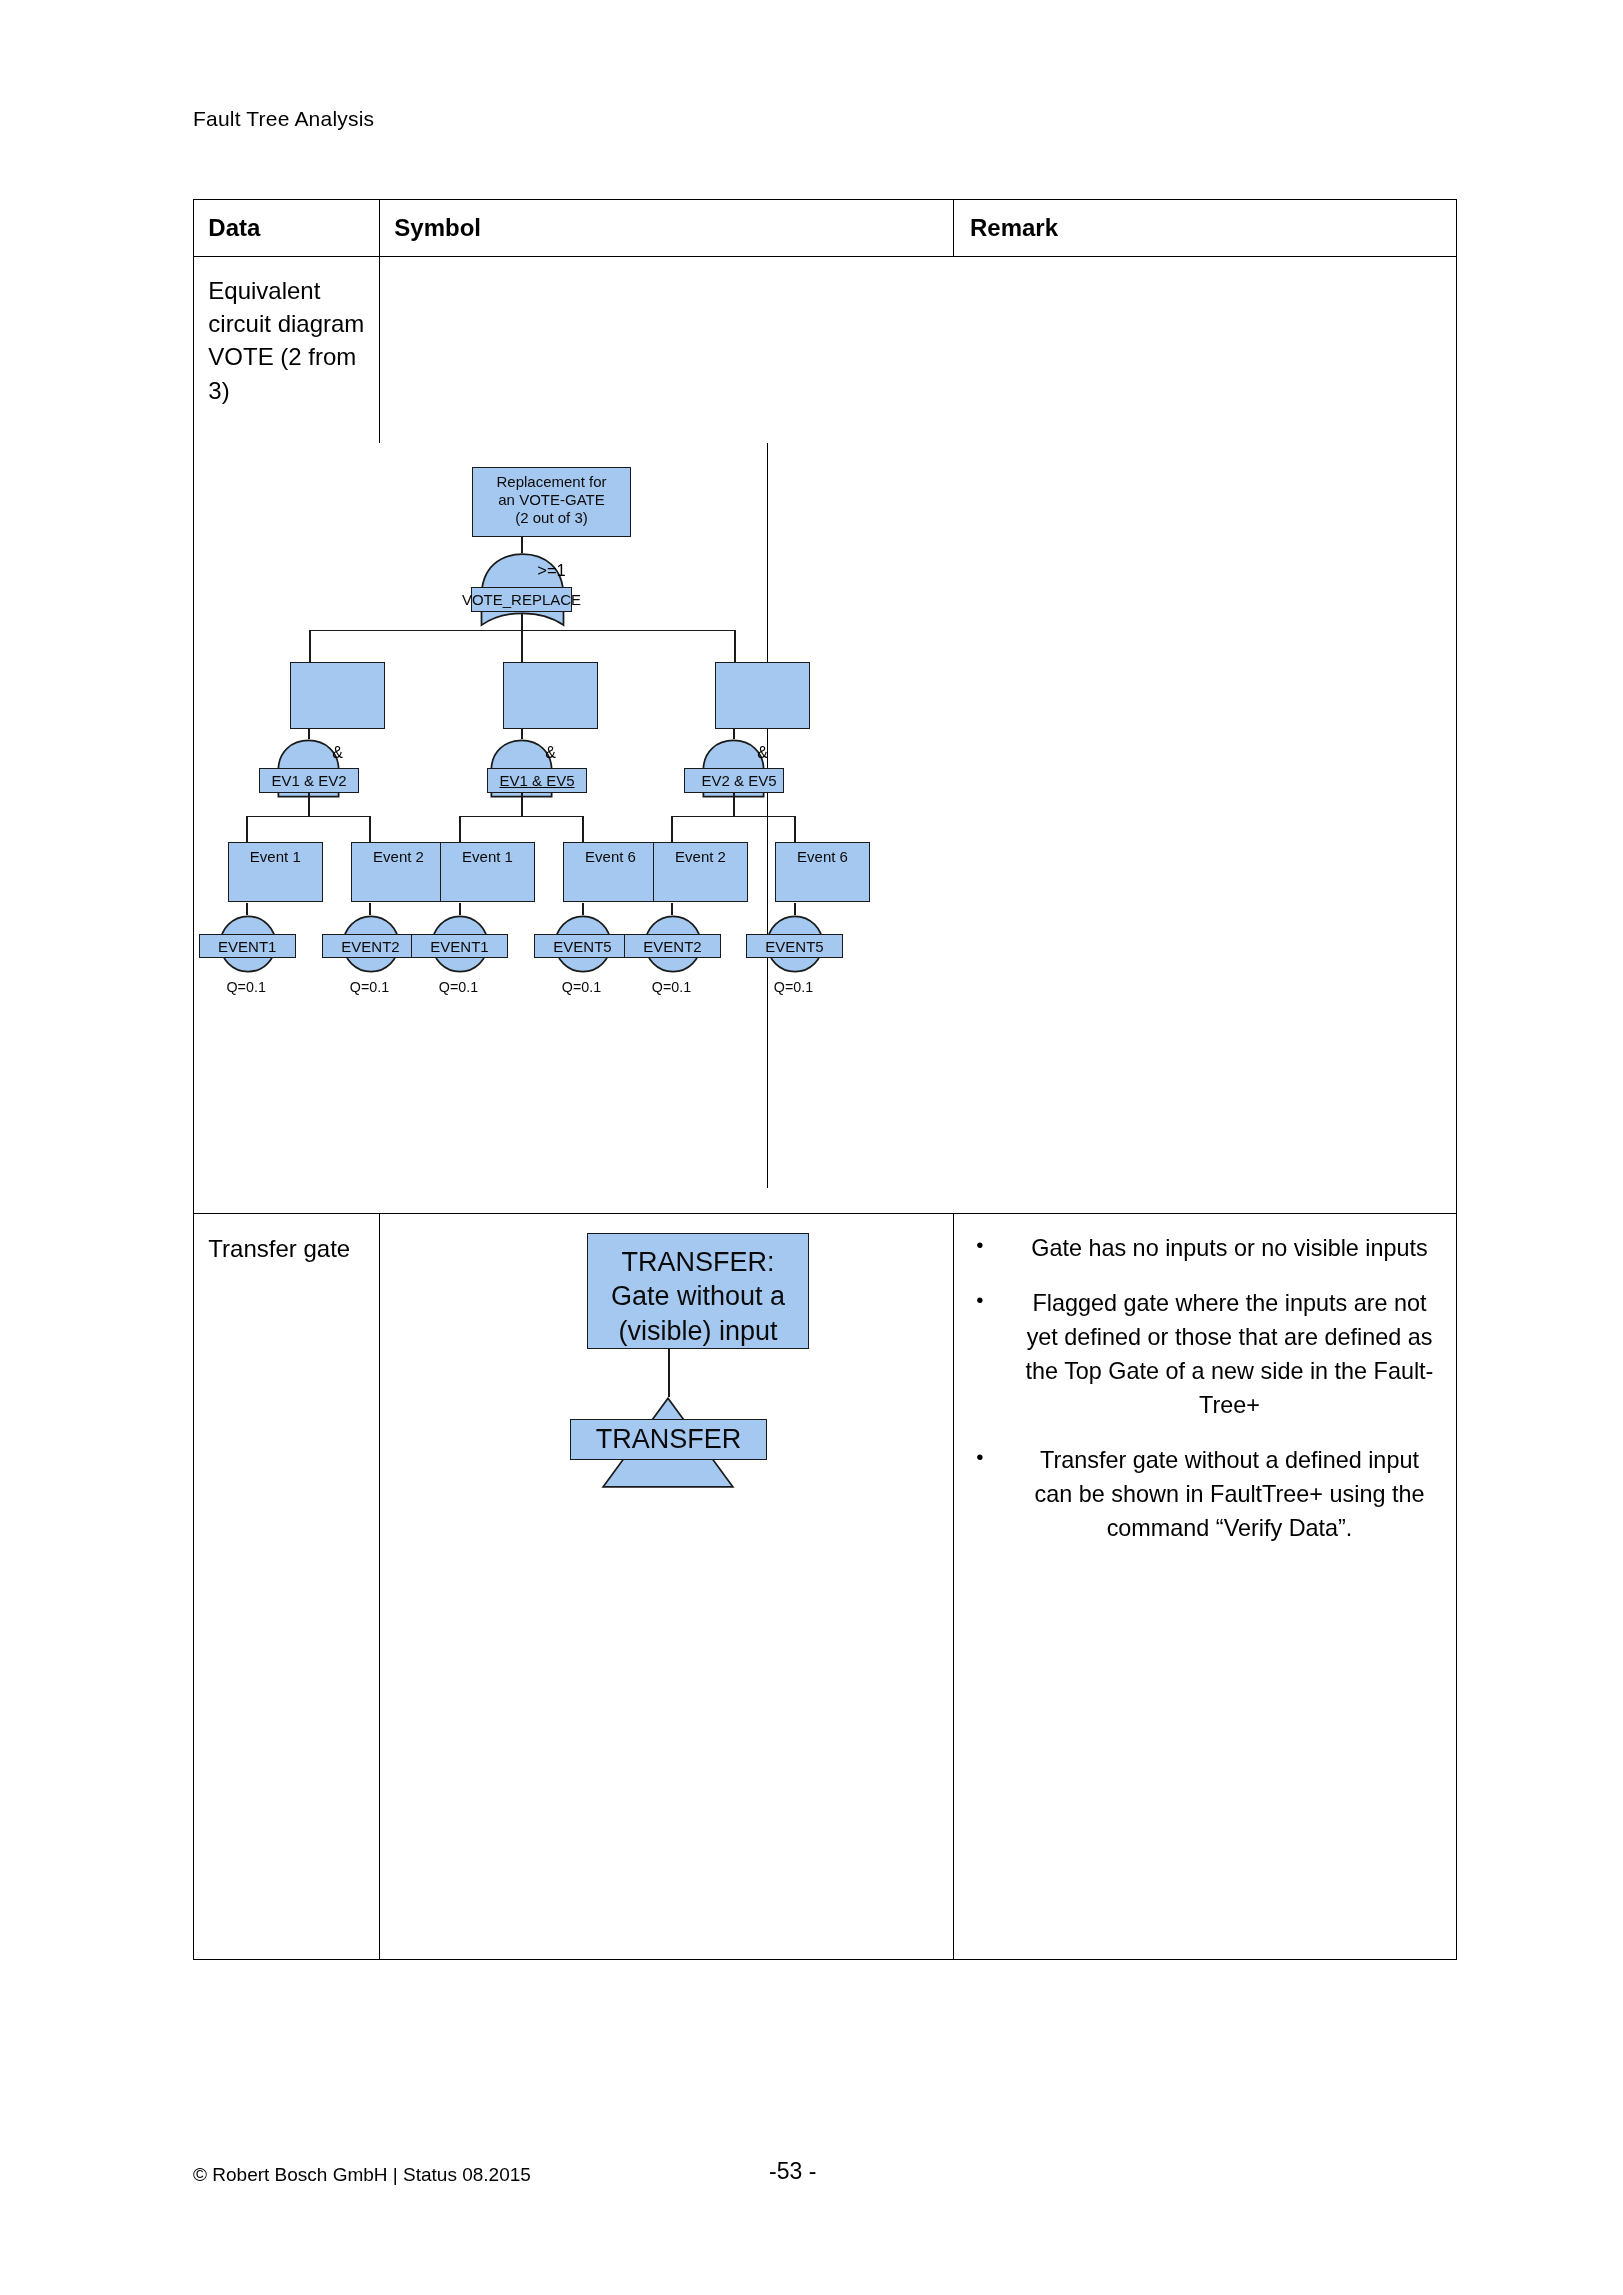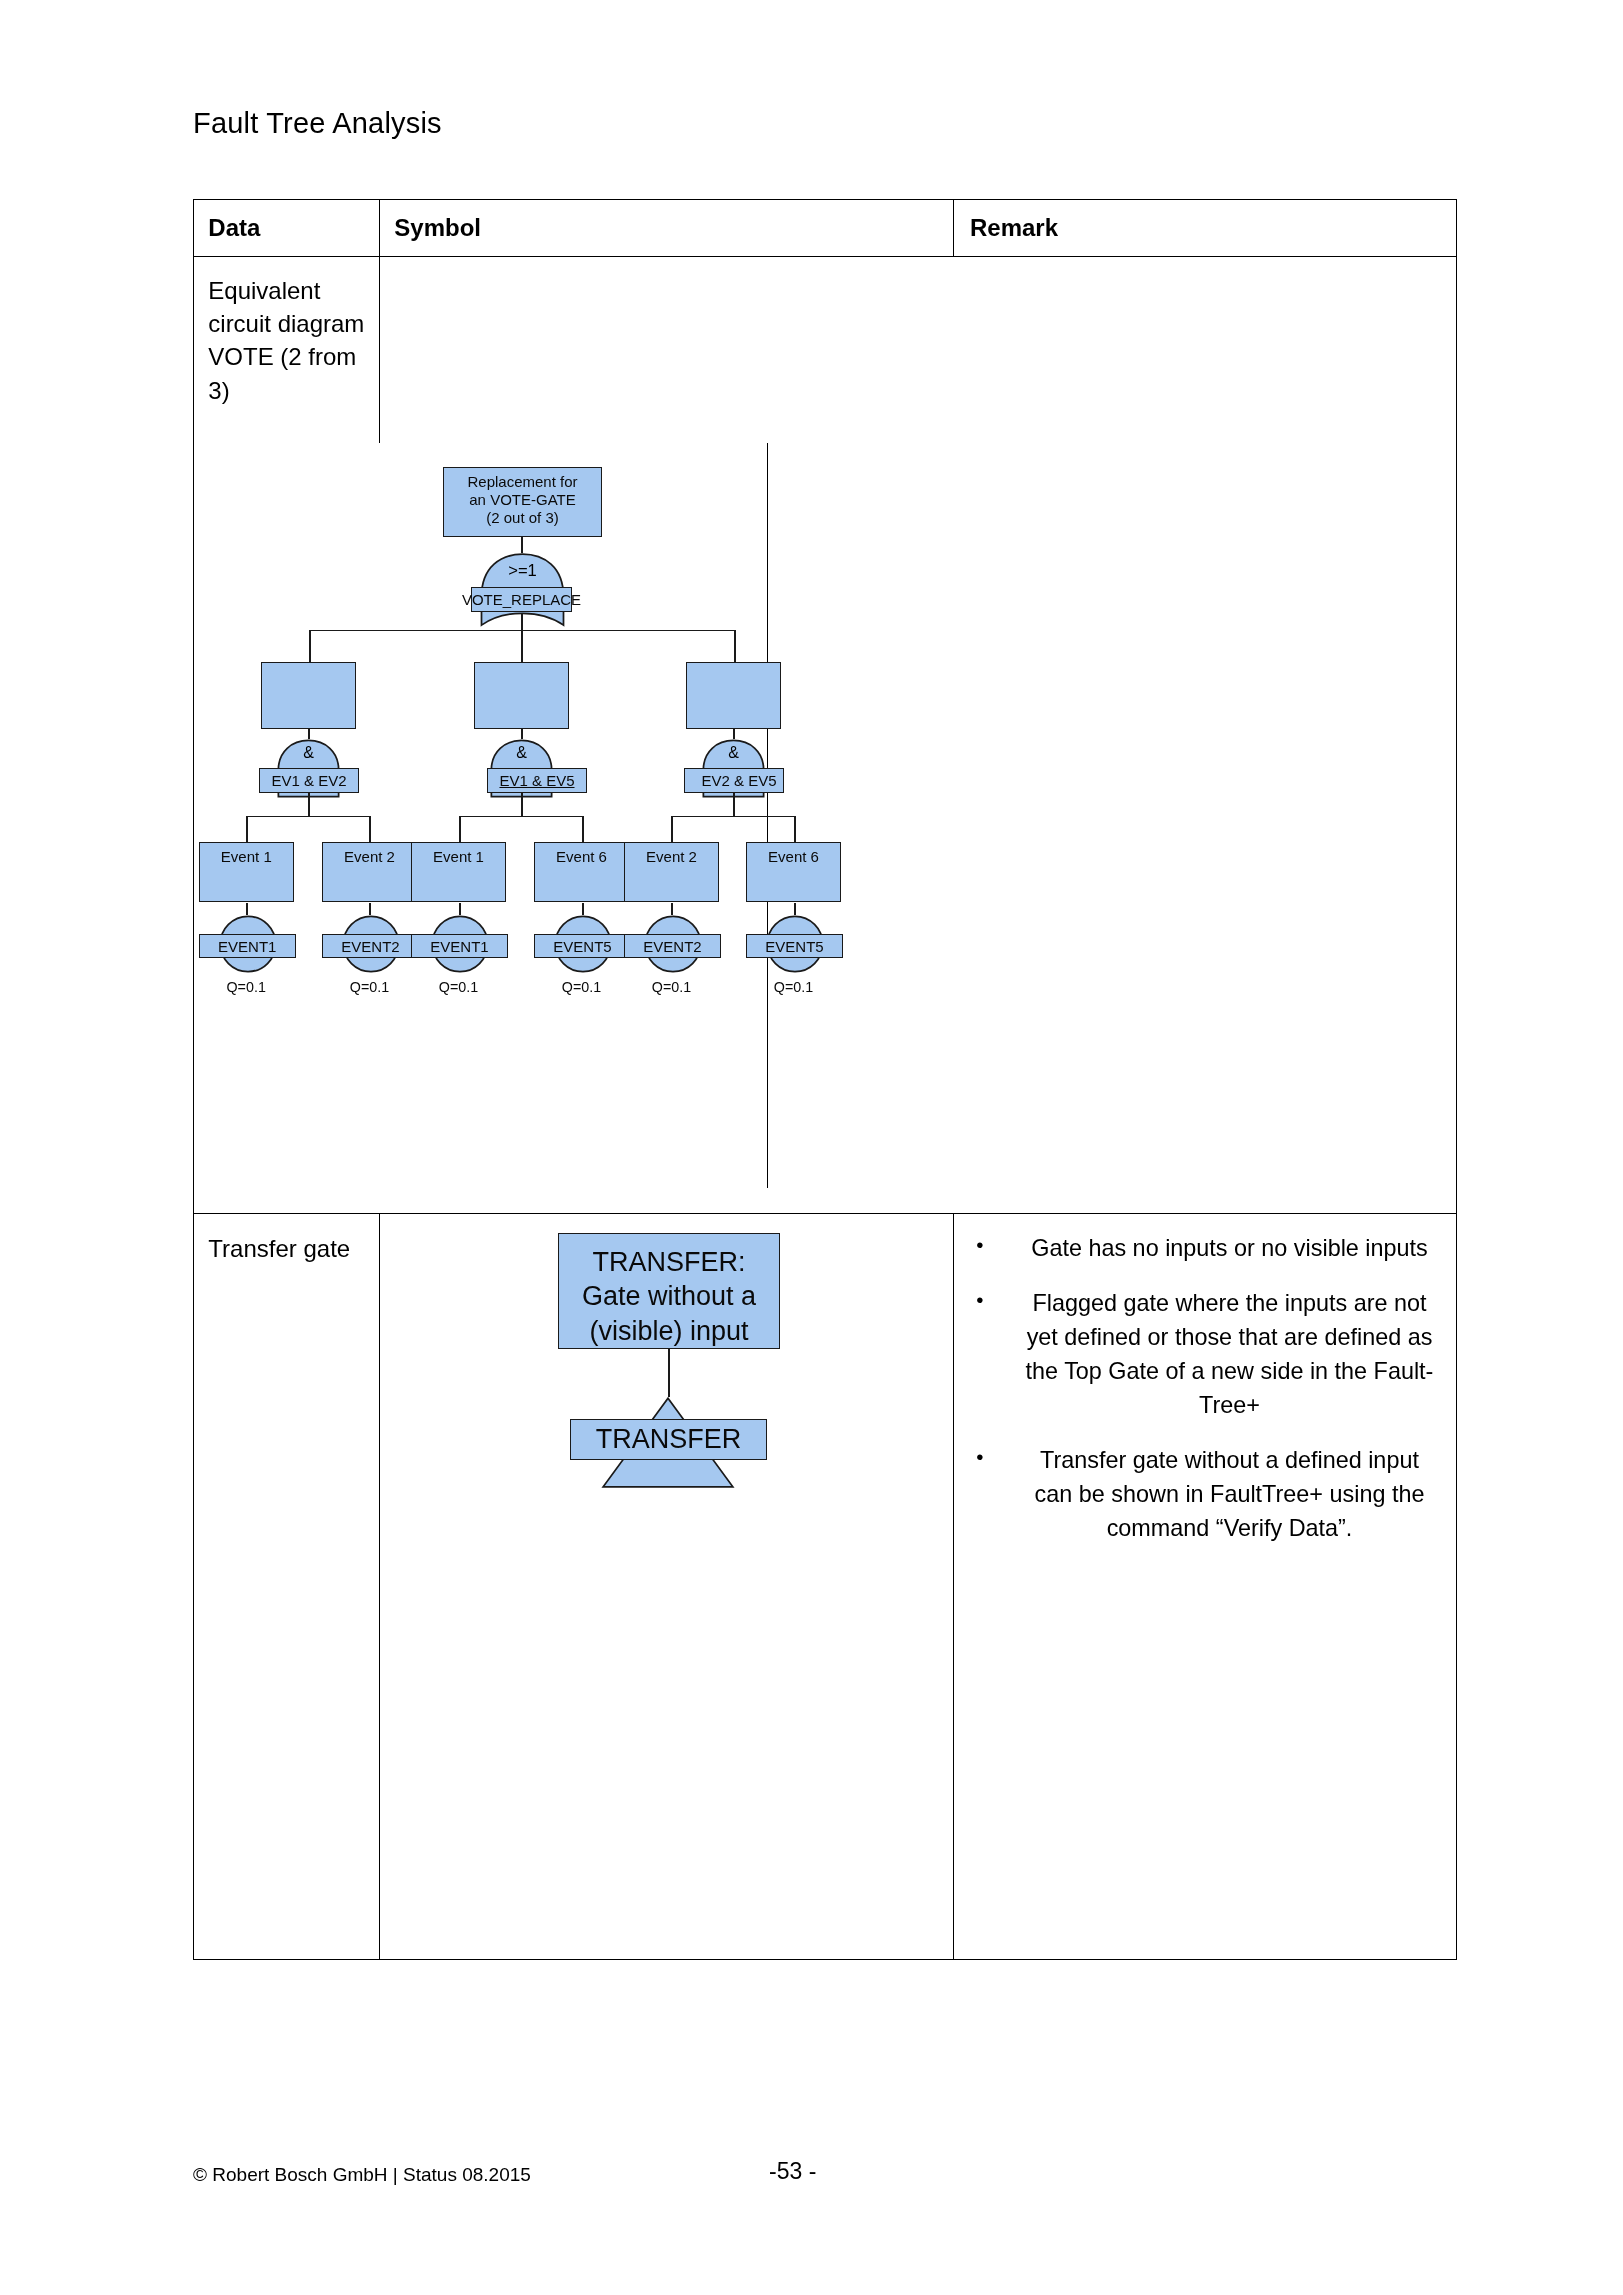--- a/index.html
+++ b/index.html
@@ -21,21 +21,21 @@
     left: 0; top: 0;
     width: 1623px;
     height: 2295px;
   }
 
   
   .doc-header {
     position: absolute;
     left: 193px;
     top: 107px;
-    font-size: 29px;
+    font-size: 21px;
     letter-spacing: 0.2px;
     color: #000;
     white-space: nowrap;
   }
 
   
   .tbl {
     position: absolute;
     left: 193px;
     top: 199px;
@@ -114,21 +114,21 @@
   }
 
   
   .diagram {
     position: relative;
     width: 100%;
   }
   .vote-diagram { height: 745px; }
   .transfer-diagram { height: 745px; }
 
-  .shape { position: absolute; box-sizing: border-box; }
+  .shape { position: absolute; box-sizing: border-box; margin-left: 29px; }
 
   .ft-box {
     background: #a5c8f0;
     border: 1.6px solid #1a1a1a;
     font-size: 15px;
     line-height: 1.22;
     text-align: center;
     color: #0a0a0a;
     box-sizing: border-box;
   }

